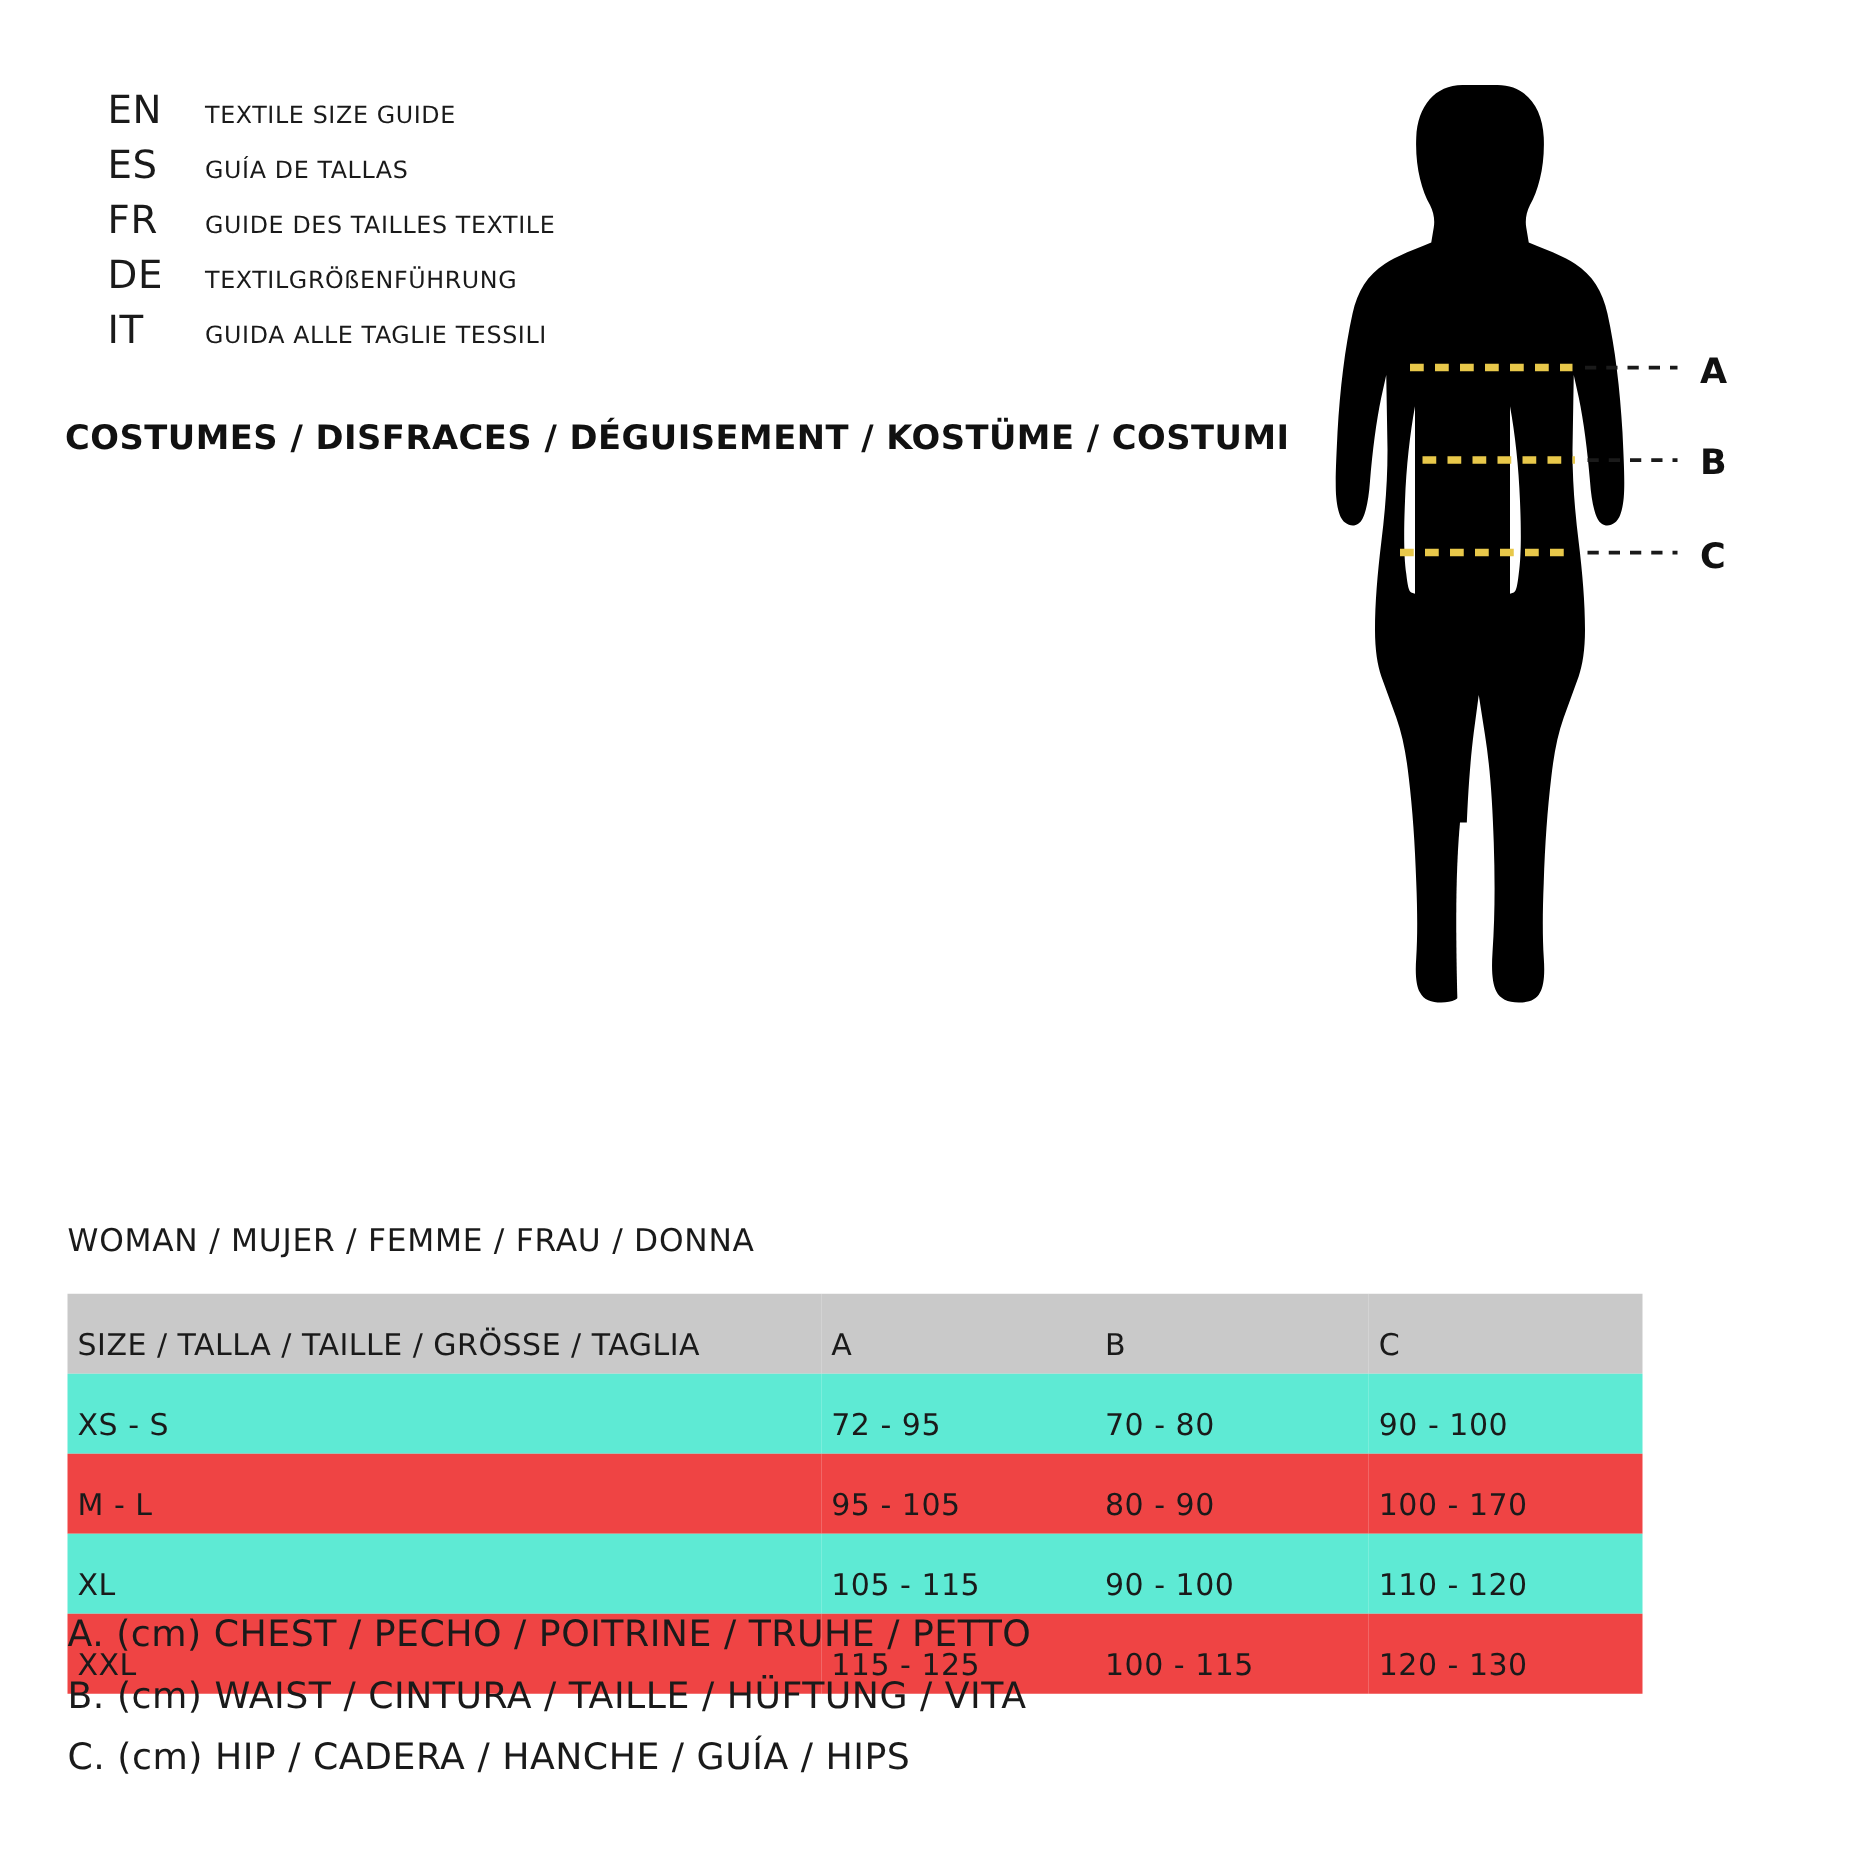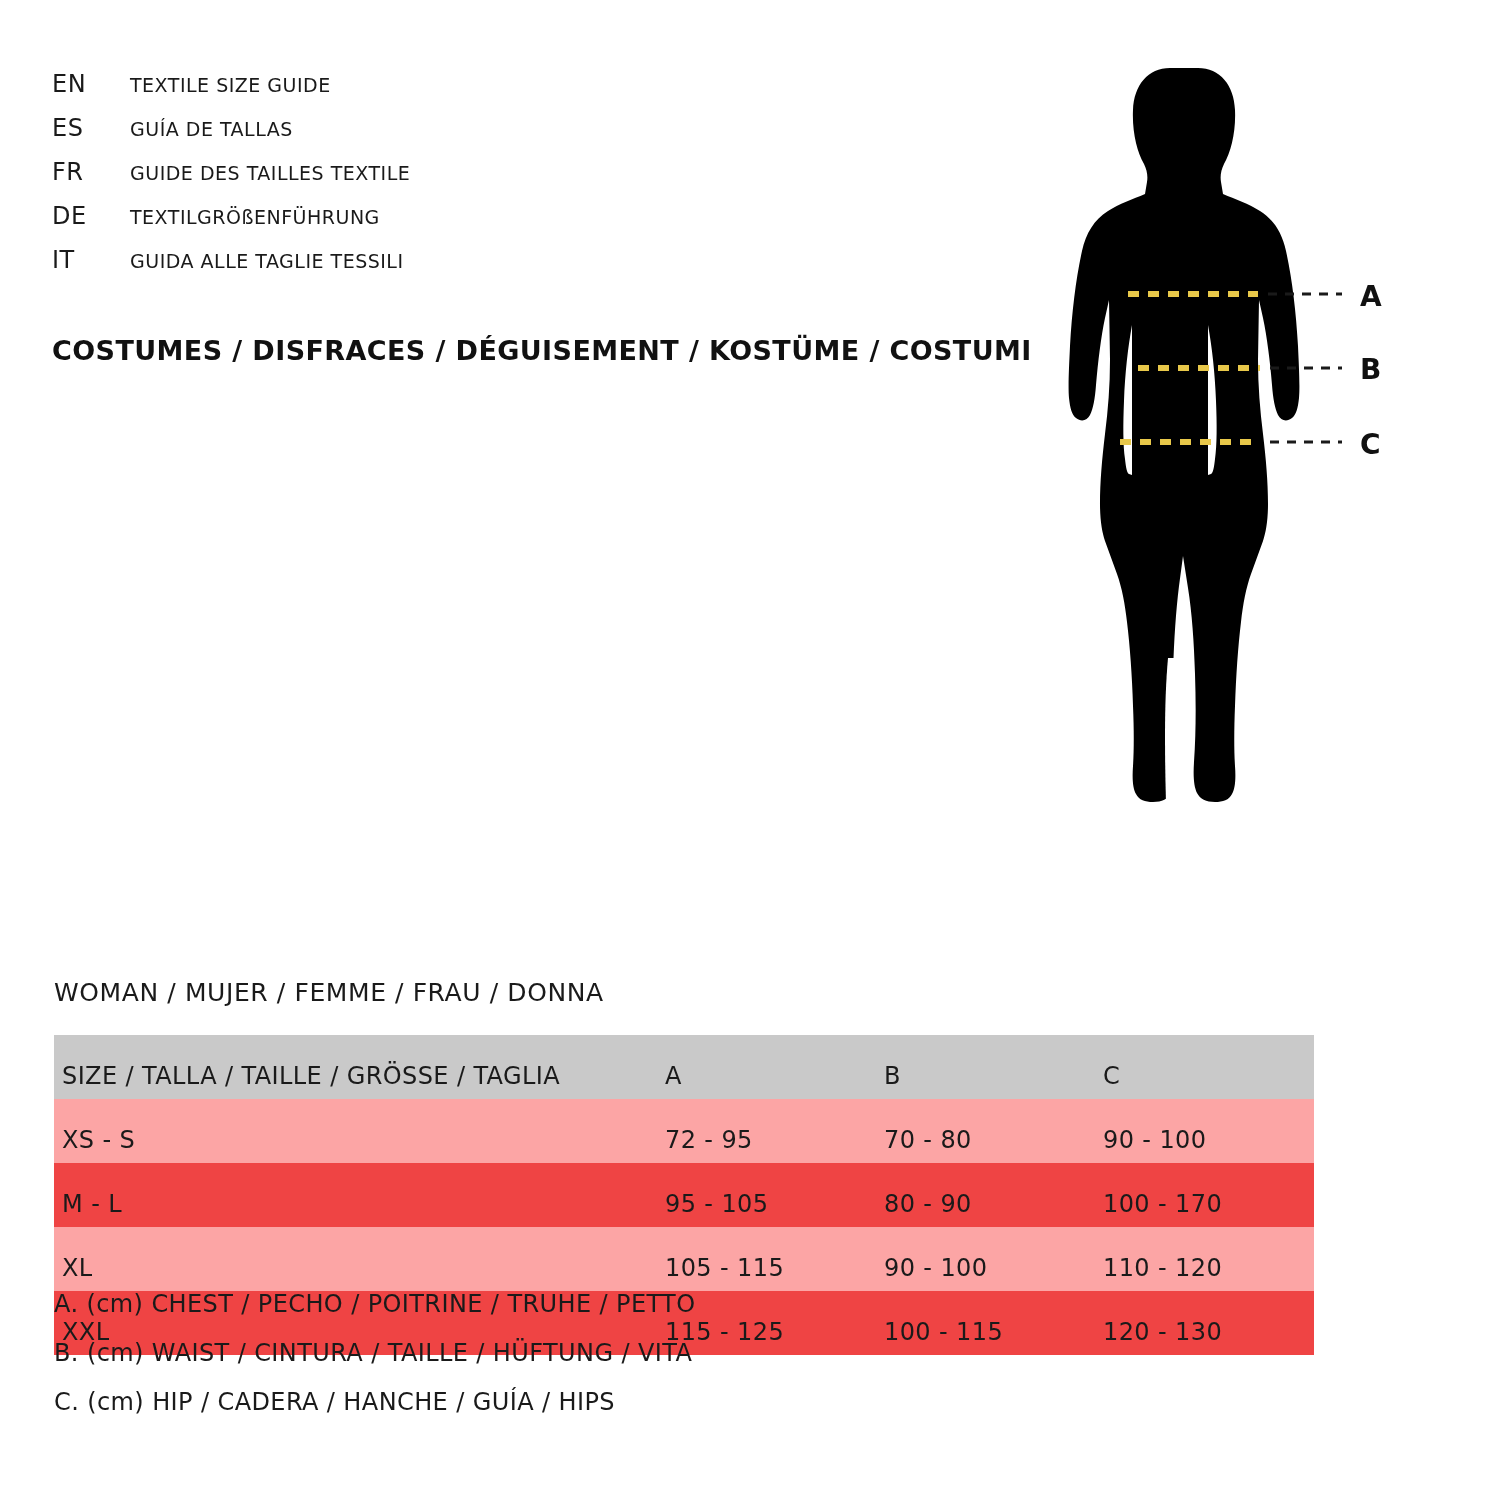--- a/index.html
+++ b/index.html
@@ -23,23 +23,24 @@
     top: 70px;
     width: 1000px;
   }
   .lang-row {
     display: flex;
     align-items: baseline;
     height: 44px;
   }
   .lang-code {
     width: 78px;
-    font-size: 24px;
+    font-size: 31px;
     letter-spacing: 0.5px;
     color: #1a1a1a;
+    margin-left: 34px;
   }
   .lang-text {
     font-size: 19px;
     letter-spacing: 0.5px;
     color: #1a1a1a;
   }
   .costumes-line {
     position: absolute;
     left: 52px;
     top: 335px;
@@ -94,41 +95,41 @@
   table.size-table td {
     text-align: left;
     padding: 27px 0 9px 8px;
     font-weight: normal;
     letter-spacing: 0.4px;
   }
   table.size-table thead tr {
     background: #c9c9c9;
   }
   table.size-table tbody tr.odd {
-    background: #fca5a5;
+    background: #5eead4;
   }
   table.size-table tbody tr.even {
     background: #ef4444;
   }
   .col-size { width: 610px; }
   .col-a, .col-b, .col-c { width: 216px; }
   th.col-a, th.col-b, th.col-c,
   td.col-a, td.col-b, td.col-c {
     text-align: center;
   }
 
   
   .footnotes {
     position: absolute;
     left: 54px;
     top: 1290px;
     width: 1200px;
   }
   .footnote {
-    font-size: 24px;
+    font-size: 29px;
     letter-spacing: 0.4px;
     color: #1a1a1a;
     height: 49px;
   }
 </style>
 </head>
 <body>
 
 <div class="lang-block">
   <div class="lang-row">

